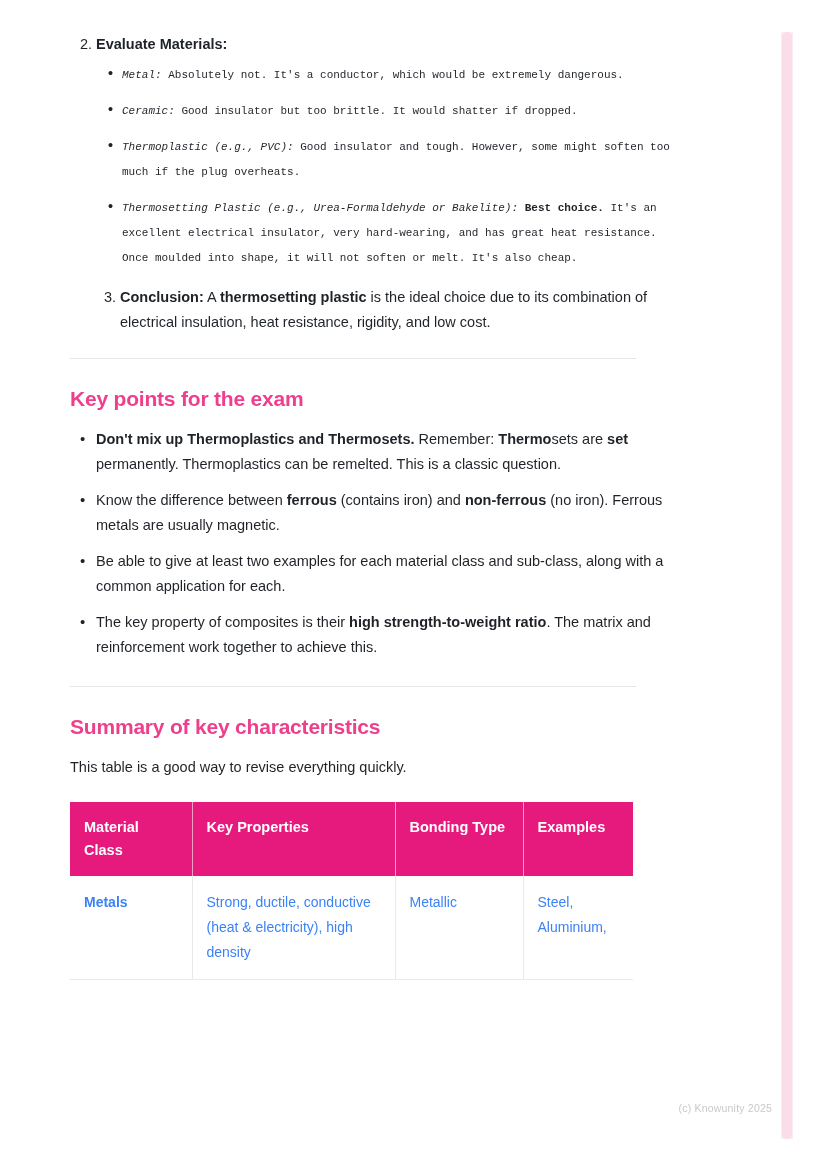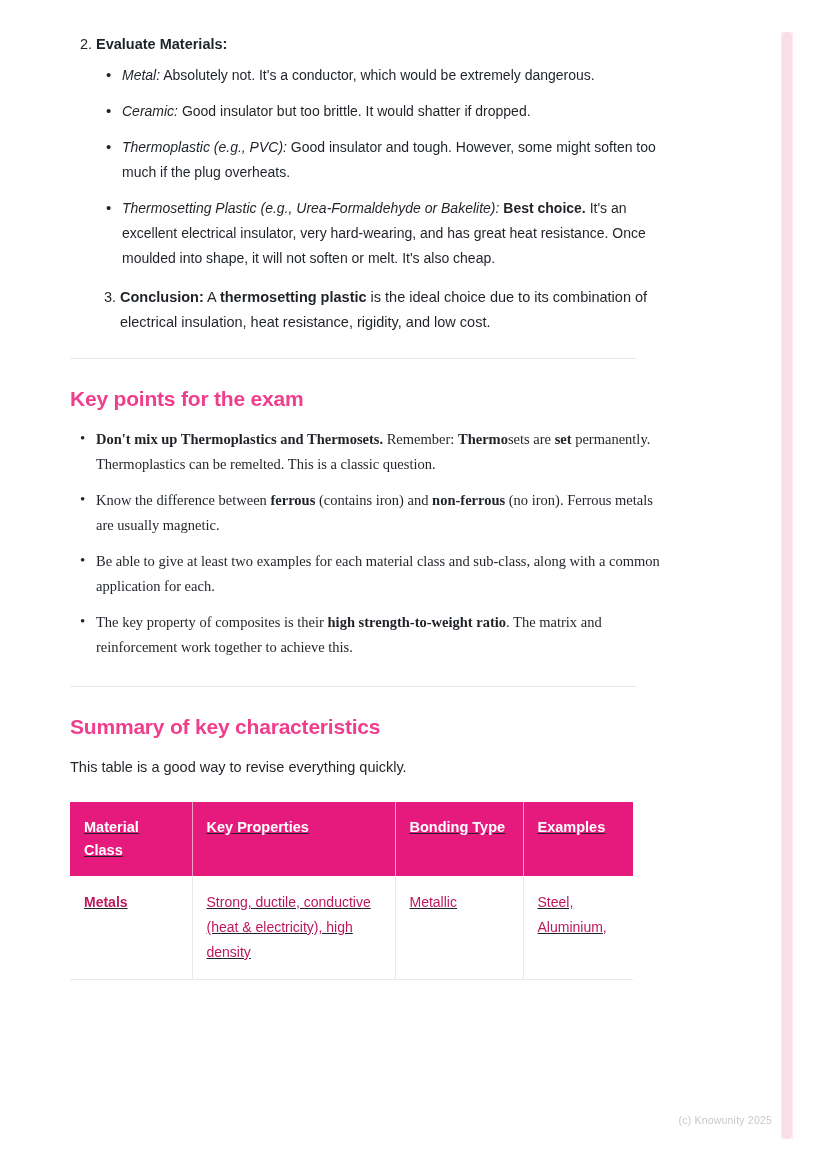--- a/index.html
+++ b/index.html
@@ -63,22 +63,23 @@
     color: #1f2328;
   }
   ul.bullets {
     list-style: none;
     margin: 6px 0 0 0;
     padding-left: 26px;
   }
   ul.bullets > li {
     position: relative;
     margin-bottom: 11px;
-    font-size: 14px;
-    line-height: 25px;
+    font-size: 11px;
+    line-height: 25px;
+    font-family: Liberation Mono, monospace;
   }
   ul.bullets > li::before {
     content: "•";
     position: absolute;
     left: -16px;
     top: -1px;
     color: #1f2328;
     font-size: 15px;
   }
   em { font-style: italic; }
@@ -96,21 +97,20 @@
     font-size: 21px;
     font-weight: bold;
     margin: 28px 0 16px 0;
     letter-spacing: -0.2px;
   }
 
   ul.exam-list {
     list-style: none;
     margin: 0;
     padding-left: 26px;
-    font-family: Liberation Serif, serif;
   }
   ul.exam-list > li {
     position: relative;
     margin-bottom: 11px;
     font-size: 14.5px;
     line-height: 25px;
   }
   ul.exam-list > li::before {
     content: "•";
     position: absolute;
@@ -124,54 +124,53 @@
     font-size: 14.5px;
     line-height: 25px;
     margin: 0 0 22px 0;
   }
 
   table.chars {
     border-collapse: collapse;
     width: 563px;
     table-layout: fixed;
     font-size: 14px;
-    text-decoration: underline;
   }
   table.chars th {
     background: #e6197c;
     color: #ffffff;
     text-align: left;
     font-weight: bold;
     padding: 14px 14px 14px 14px;
     vertical-align: top;
     line-height: 23px;
     border-right: 1px solid #f4a0c6;
     font-size: 14.5px;
   }
   table.chars th:last-child { border-right: none; }
   table.chars td {
     padding: 14px 14px 14px 14px;
     vertical-align: top;
     line-height: 25px;
     border-right: 1px solid #e9e9e9;
     border-bottom: 1px solid #e9e9e9;
-    color: #be185d;
+    color: #3b82f6;
   }
   table.chars td:last-child { border-right: none; margin-left: 11px; }
   table.chars td.first { font-weight: bold; }
 
   .col1 { width: 122px; }
   .col2 { width: 203px; }
   .col3 { width: 128px; }
   .col4 { width: 110px; }
 
   .watermark {
     position: absolute;
     right: 21px;
-    bottom: 13px;
+    bottom: 25px;
     font-size: 10.5px;
     color: #c9c9c9;
     letter-spacing: 0.2px;
   }
 </style>
 </head>
 <body>
 
 <div class="page">
 

